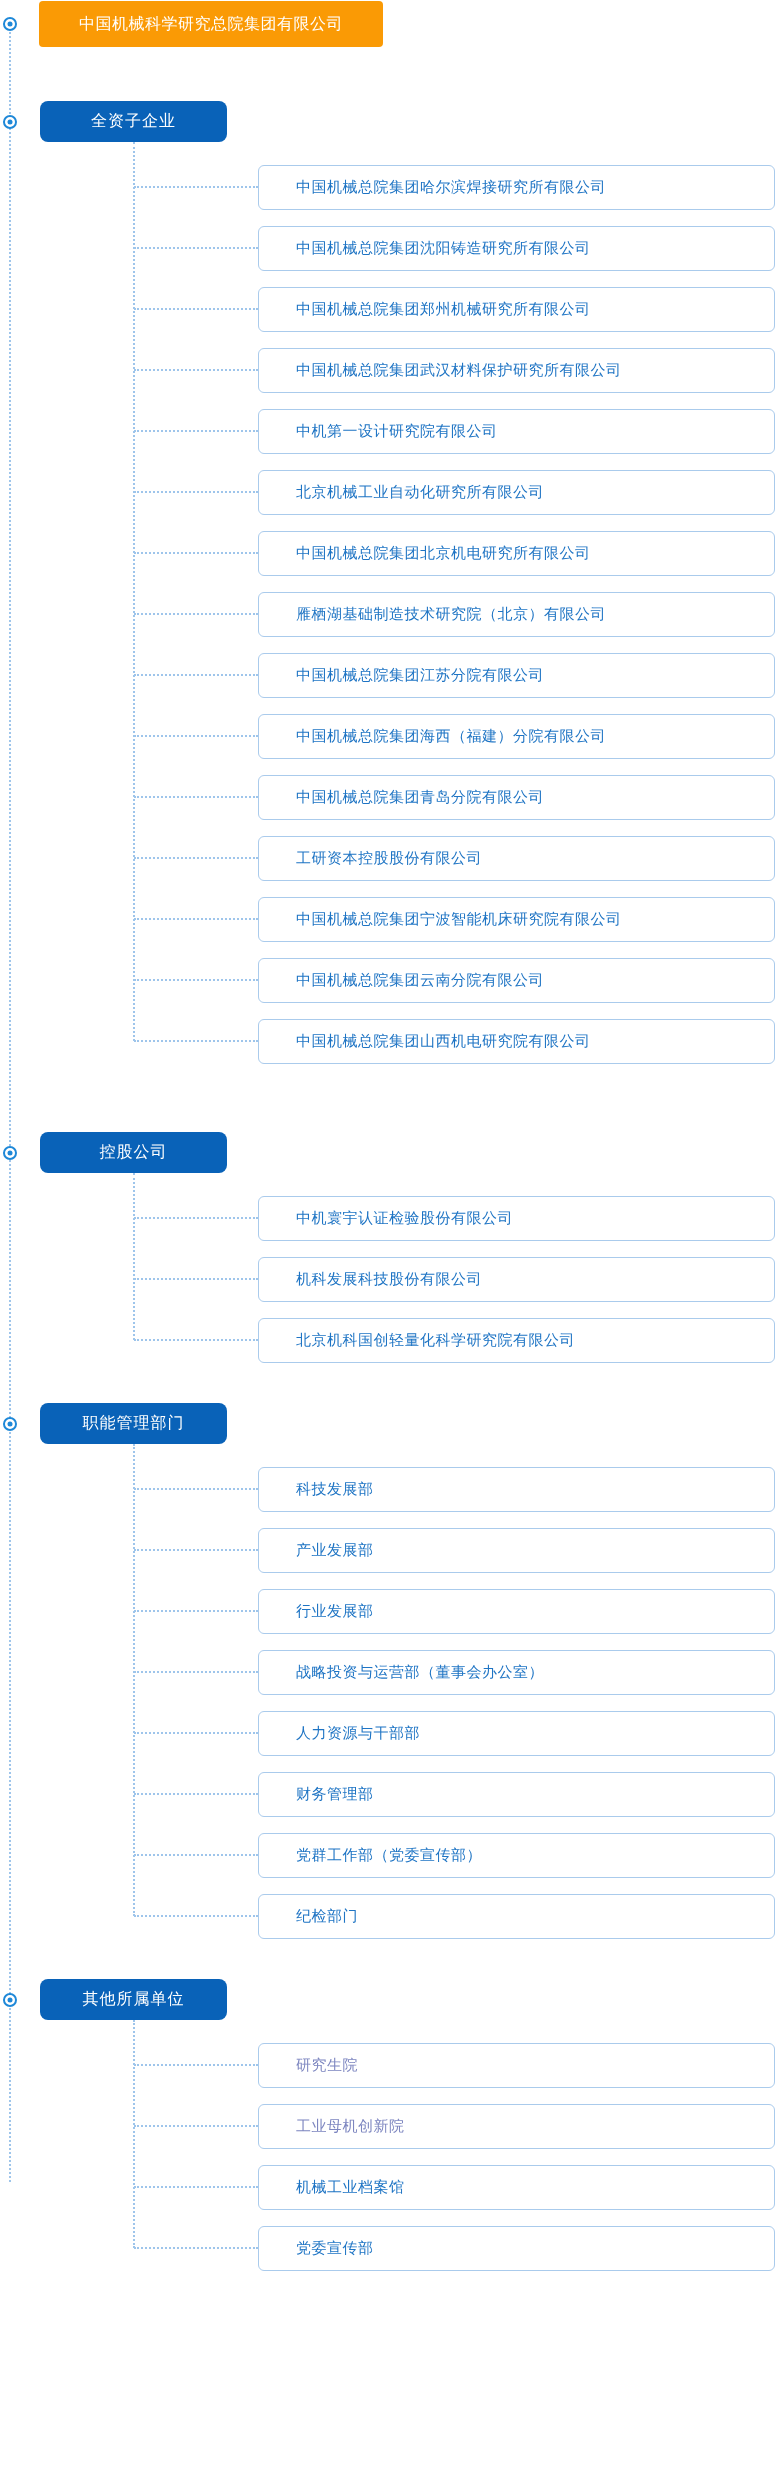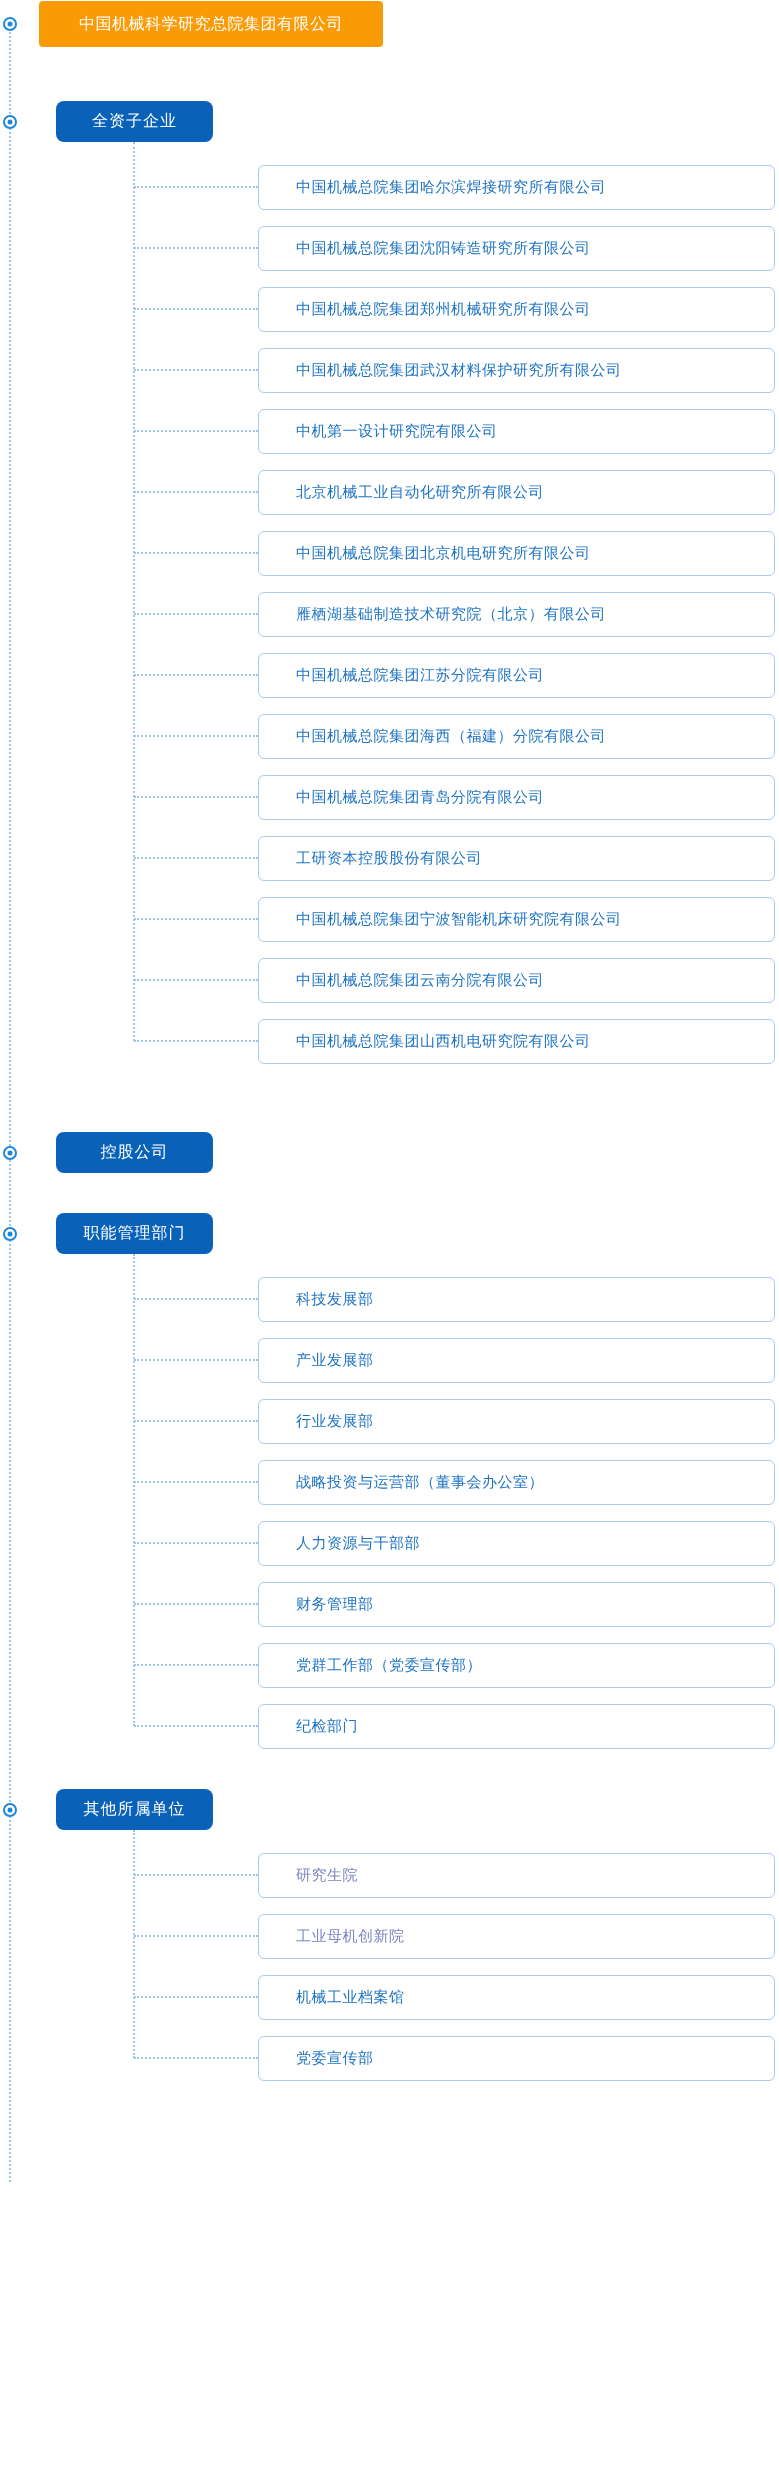--- a/index.html
+++ b/index.html
@@ -79,32 +79,31 @@
   }
 
   
   .section { margin-bottom: 40px; }
   .section:nth-of-type(1) { margin-bottom: 68px; }
 
   .cat-row { position: relative; height: 41px; }
   .cat-box {
     position: absolute;
     left: 40px;
-    width: 157px;
+    width: 187px;
     height: 41px;
     background: var(--category-bg);
     border-radius: 8px;
     color: #ffffff;
     font-size: 16px;
     display: flex;
     align-items: center;
     justify-content: center;
     letter-spacing: 1px;
     cursor: pointer;
-    margin-left: 16px;
   }
 
   .children { position: relative; padding-top: 23px; }
   .branch-line {
     position: absolute;
     left: 133px;
     top: 0;
     bottom: 23px;
     width: 0;
     border-left: 2px dotted var(--connector);
@@ -274,20 +273,44 @@
 </div>
   </section>
 
   <section class="section">
     <div class="cat-row">
       <span class="node-bullet"></span>
       <div class="cat-box">
         <span>控股公司</span>
       </div>
     </div>
+    <div class="children">
+      <span class="branch-line"></span>
+
+  <div class="item-row">
+    <span class="h-connector"></span>
+    <div class="item-box">
+      <span>中机寰宇认证检验股份有限公司</span>
+    </div>
+  </div>
+
+  <div class="item-row">
+    <span class="h-connector"></span>
+    <div class="item-box">
+      <span>机科发展科技股份有限公司</span>
+    </div>
+  </div>
+
+  <div class="item-row">
+    <span class="h-connector"></span>
+    <div class="item-box">
+      <span>北京机科国创轻量化科学研究院有限公司</span>
+    </div>
+  </div>
+</div>
   </section>
 
   <section class="section">
     <div class="cat-row">
       <span class="node-bullet"></span>
       <div class="cat-box">
         <span>职能管理部门</span>
       </div>
     </div>
     <div class="children">

